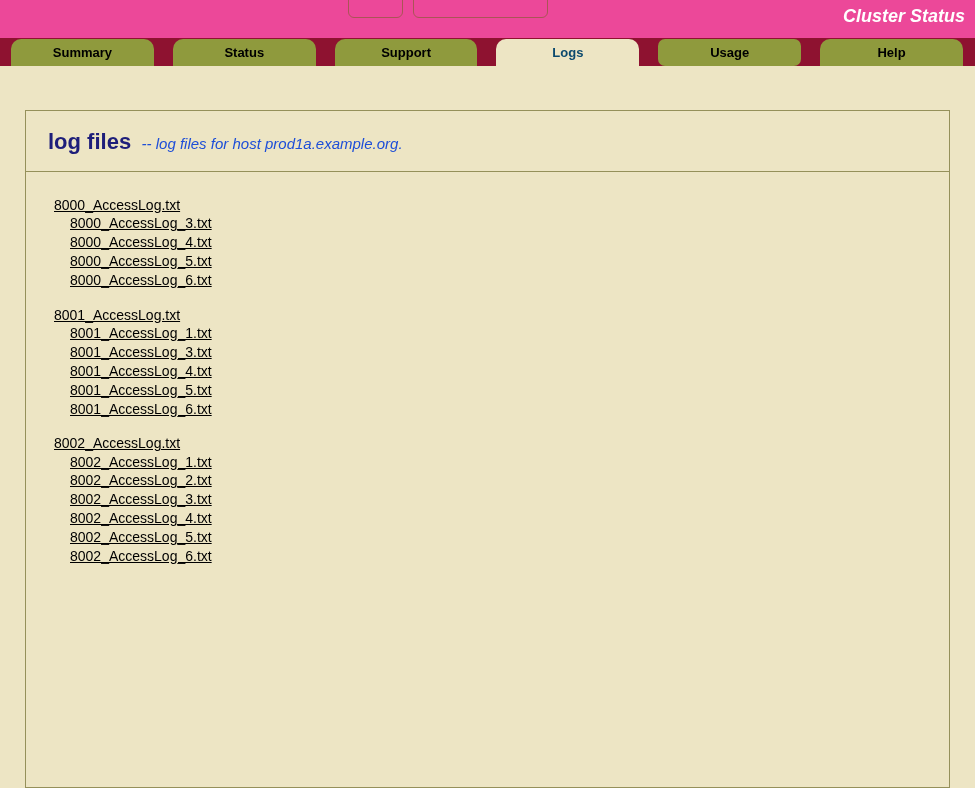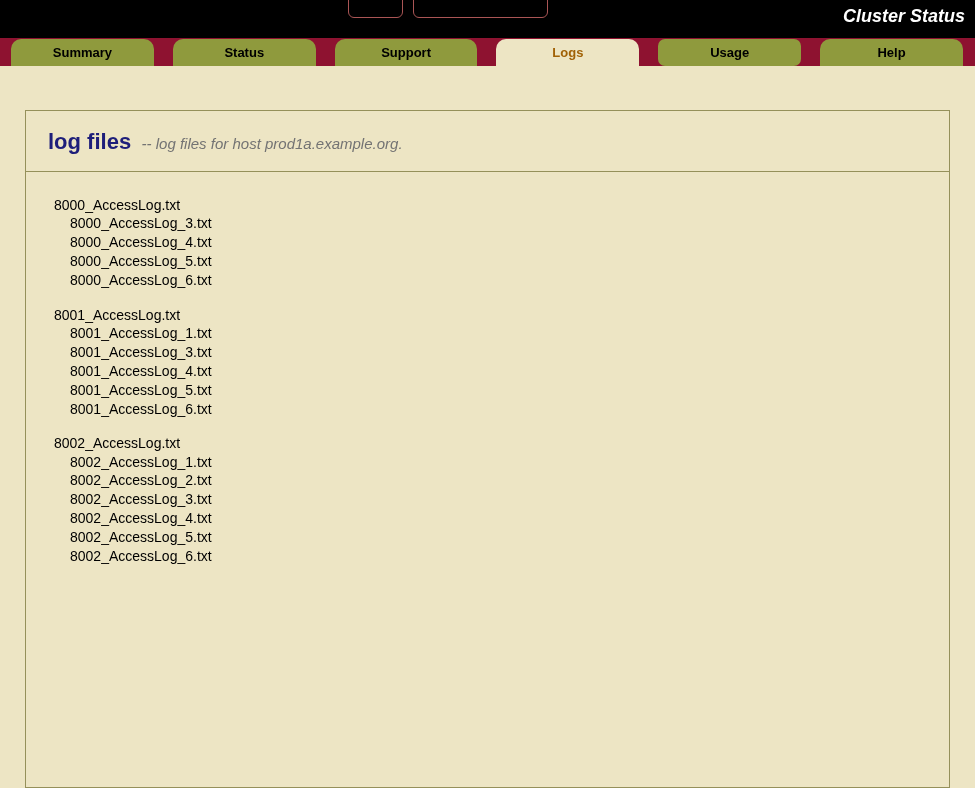--- a/index.html
+++ b/index.html
@@ -8,21 +8,21 @@
       box-sizing: border-box;
     }
     body {
       font-family: Verdana, Arial, sans-serif;
       background: #fff;
       width: 975px;
       height: 788px;
       overflow: hidden;
     }
     .header-bar {
-      background: #000000;
+      background: #ec4899;
       height: 38px;
       position: relative;
       color: #fff;
     }
     .header-buttons {
       position: absolute;
       left: 348px;
       top: -6px;
       display: flex;
       gap: 10px;
@@ -61,21 +61,21 @@
       font-size: 13px;
       text-align: center;
       height: 27px;
       line-height: 27px;
       border-radius: 10px 10px 0 0;
       margin: 0 9px;
       cursor: pointer;
     }
     .tab.active {
       background: #ede5c4;
-      color: #a16207;
+      color: #0c4a6e;
     }
     .tab-summary { width: 145px; margin-left: 8px;}
     .tab-status { width: 145px; }
     .tab-support { width: 145px; }
     .tab-logs { width: 145px; }
     .tab-usage { width: 145px; border-radius: 7px; }
     .tab-help { width: 145px; }
     .content-area {
       background: #ede5c4;
       padding: 44px 25px 0 25px;
@@ -90,31 +90,32 @@
       padding: 18px 22px 16px 22px;
       border-bottom: 1px solid #95905a;
     }
     .panel-title {
       color: #1e1e7a;
       font-weight: bold;
       font-size: 22px;
       display: inline;
     }
     .panel-subtitle {
-      color: #737373;
+      color: #1d4ed8;
       font-style: italic;
       font-size: 15px;
       display: inline;
       margin-left: 6px;
     }
     .log-listing {
       padding: 24px 28px 10px 28px;
       font-family: Arial, sans-serif;
       font-size: 14px;
       color: #000;
+      text-decoration: underline;
     }
     .log-group {
       margin-bottom: 16px;
     }
     .log-parent {
       line-height: 1.3;
     }
     .log-child {
       padding-left: 16px;
       line-height: 1.35;

